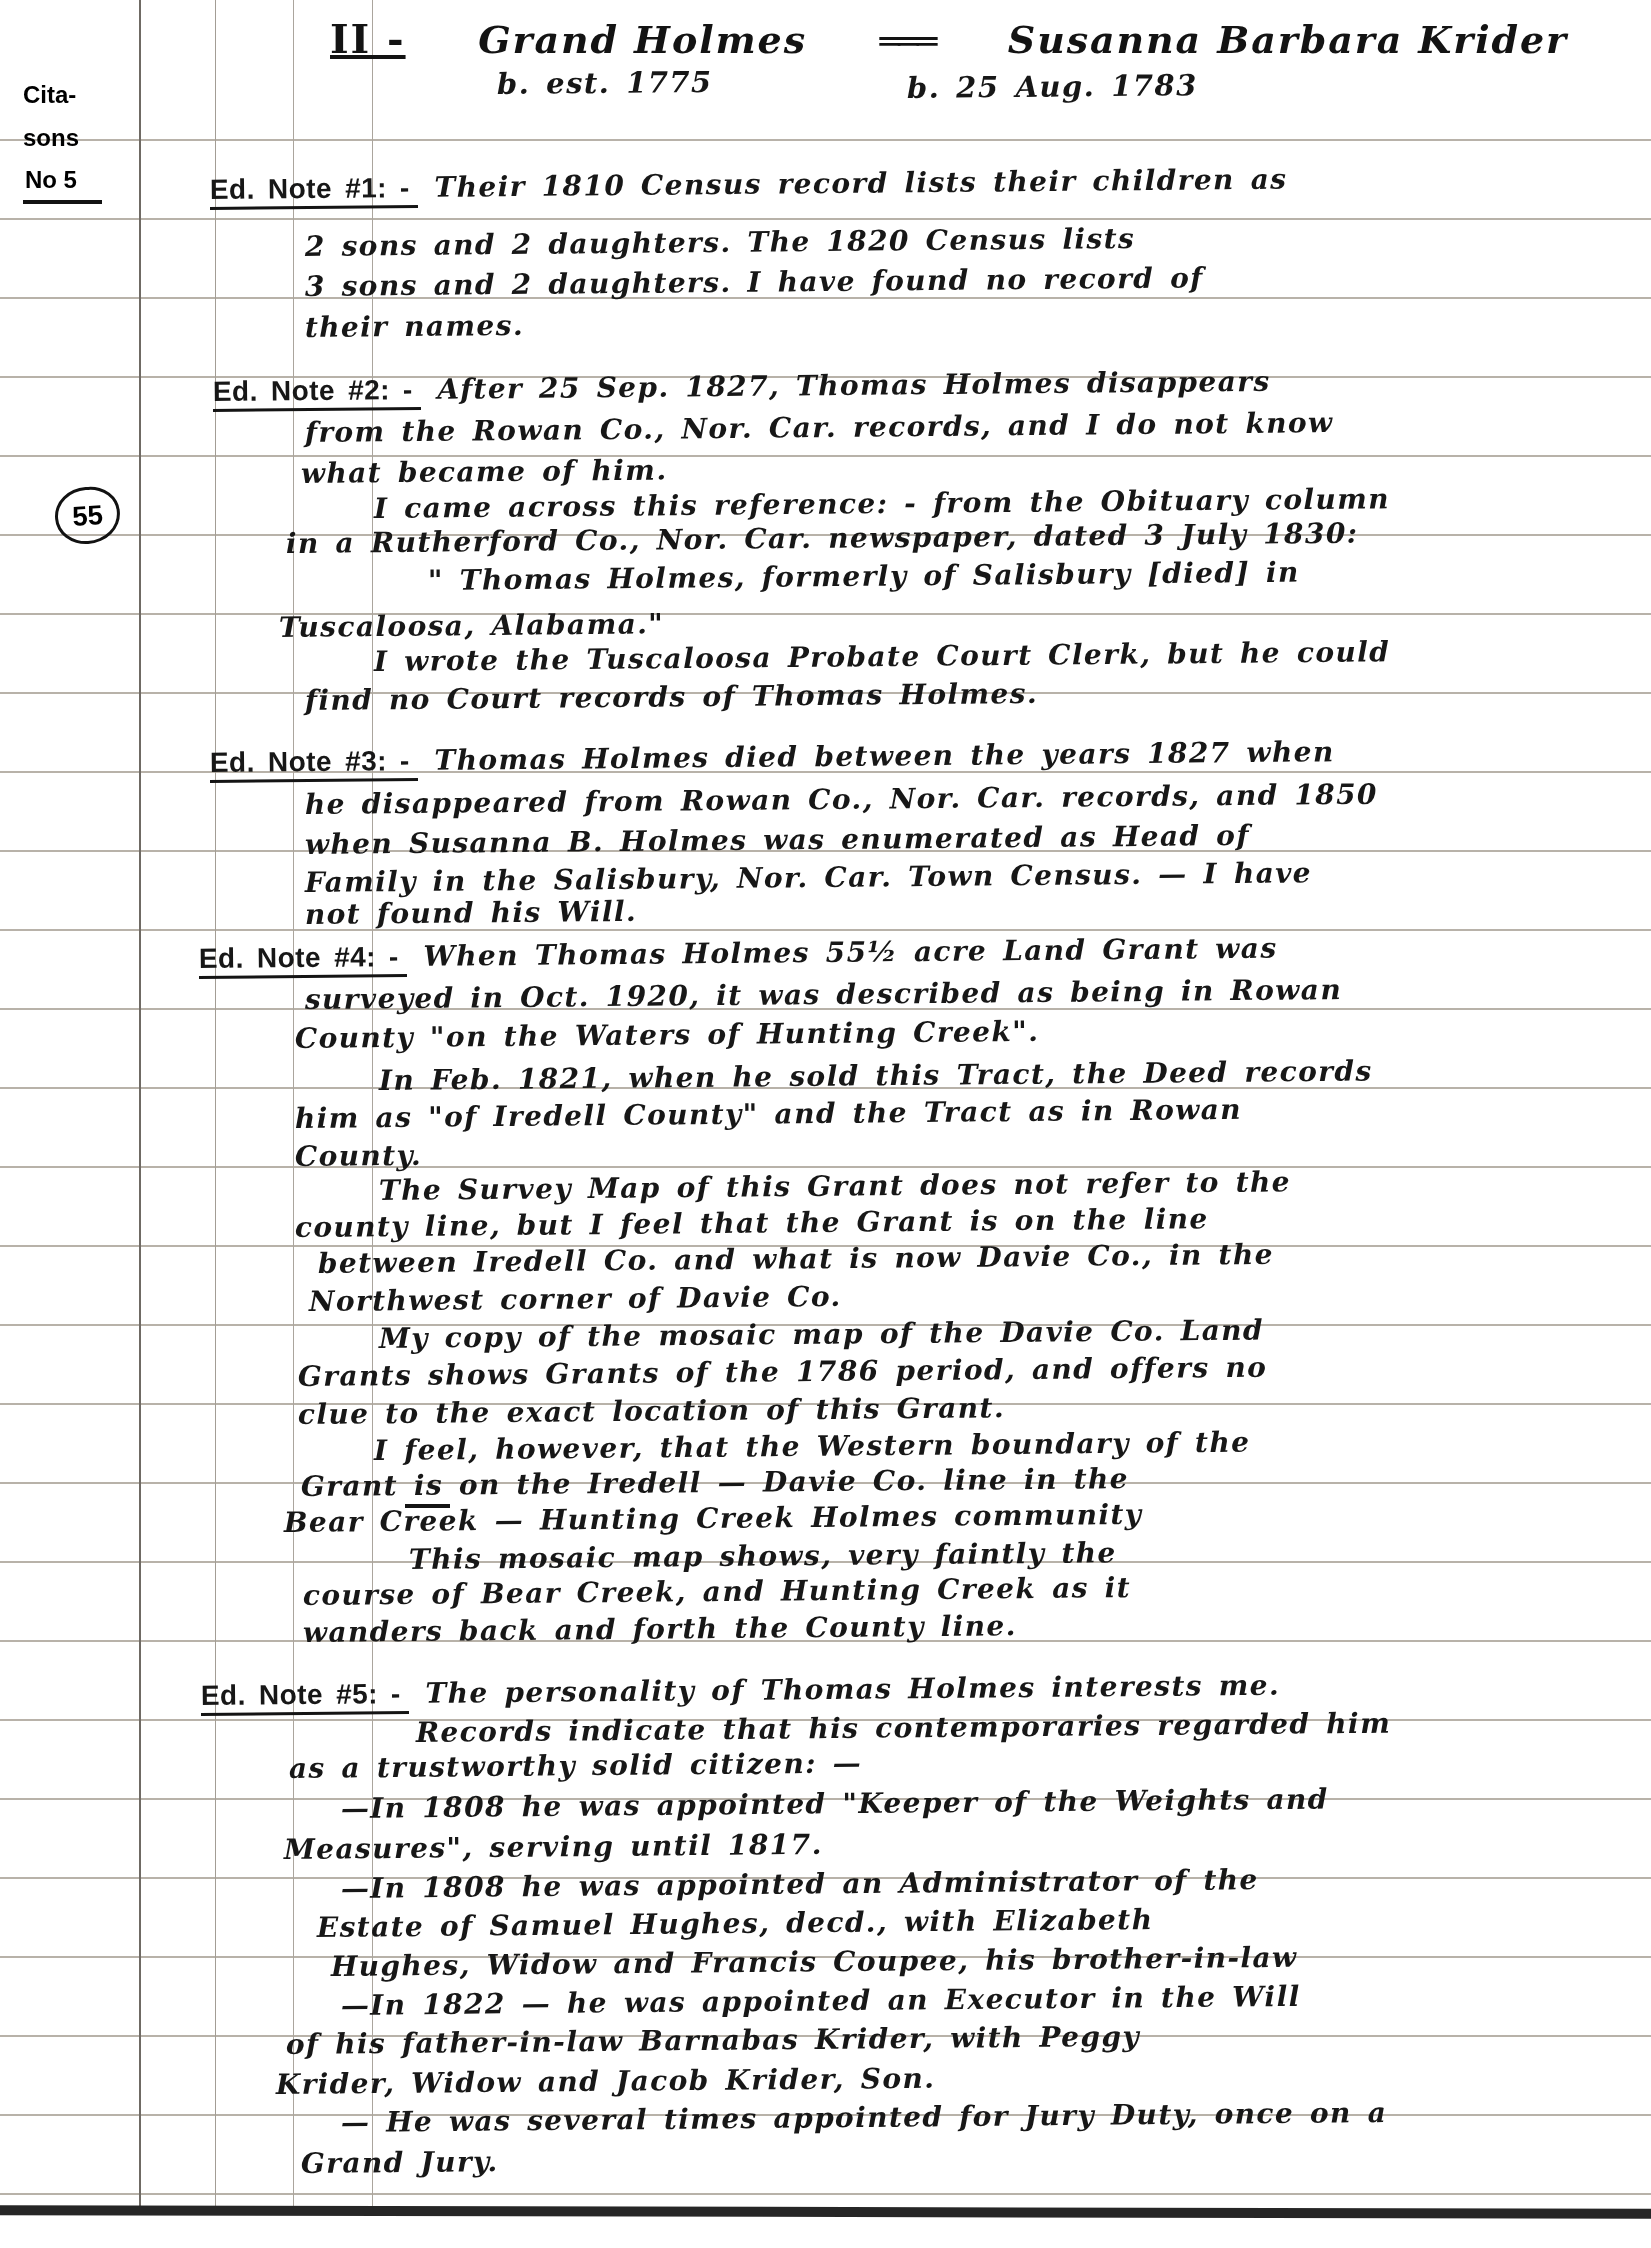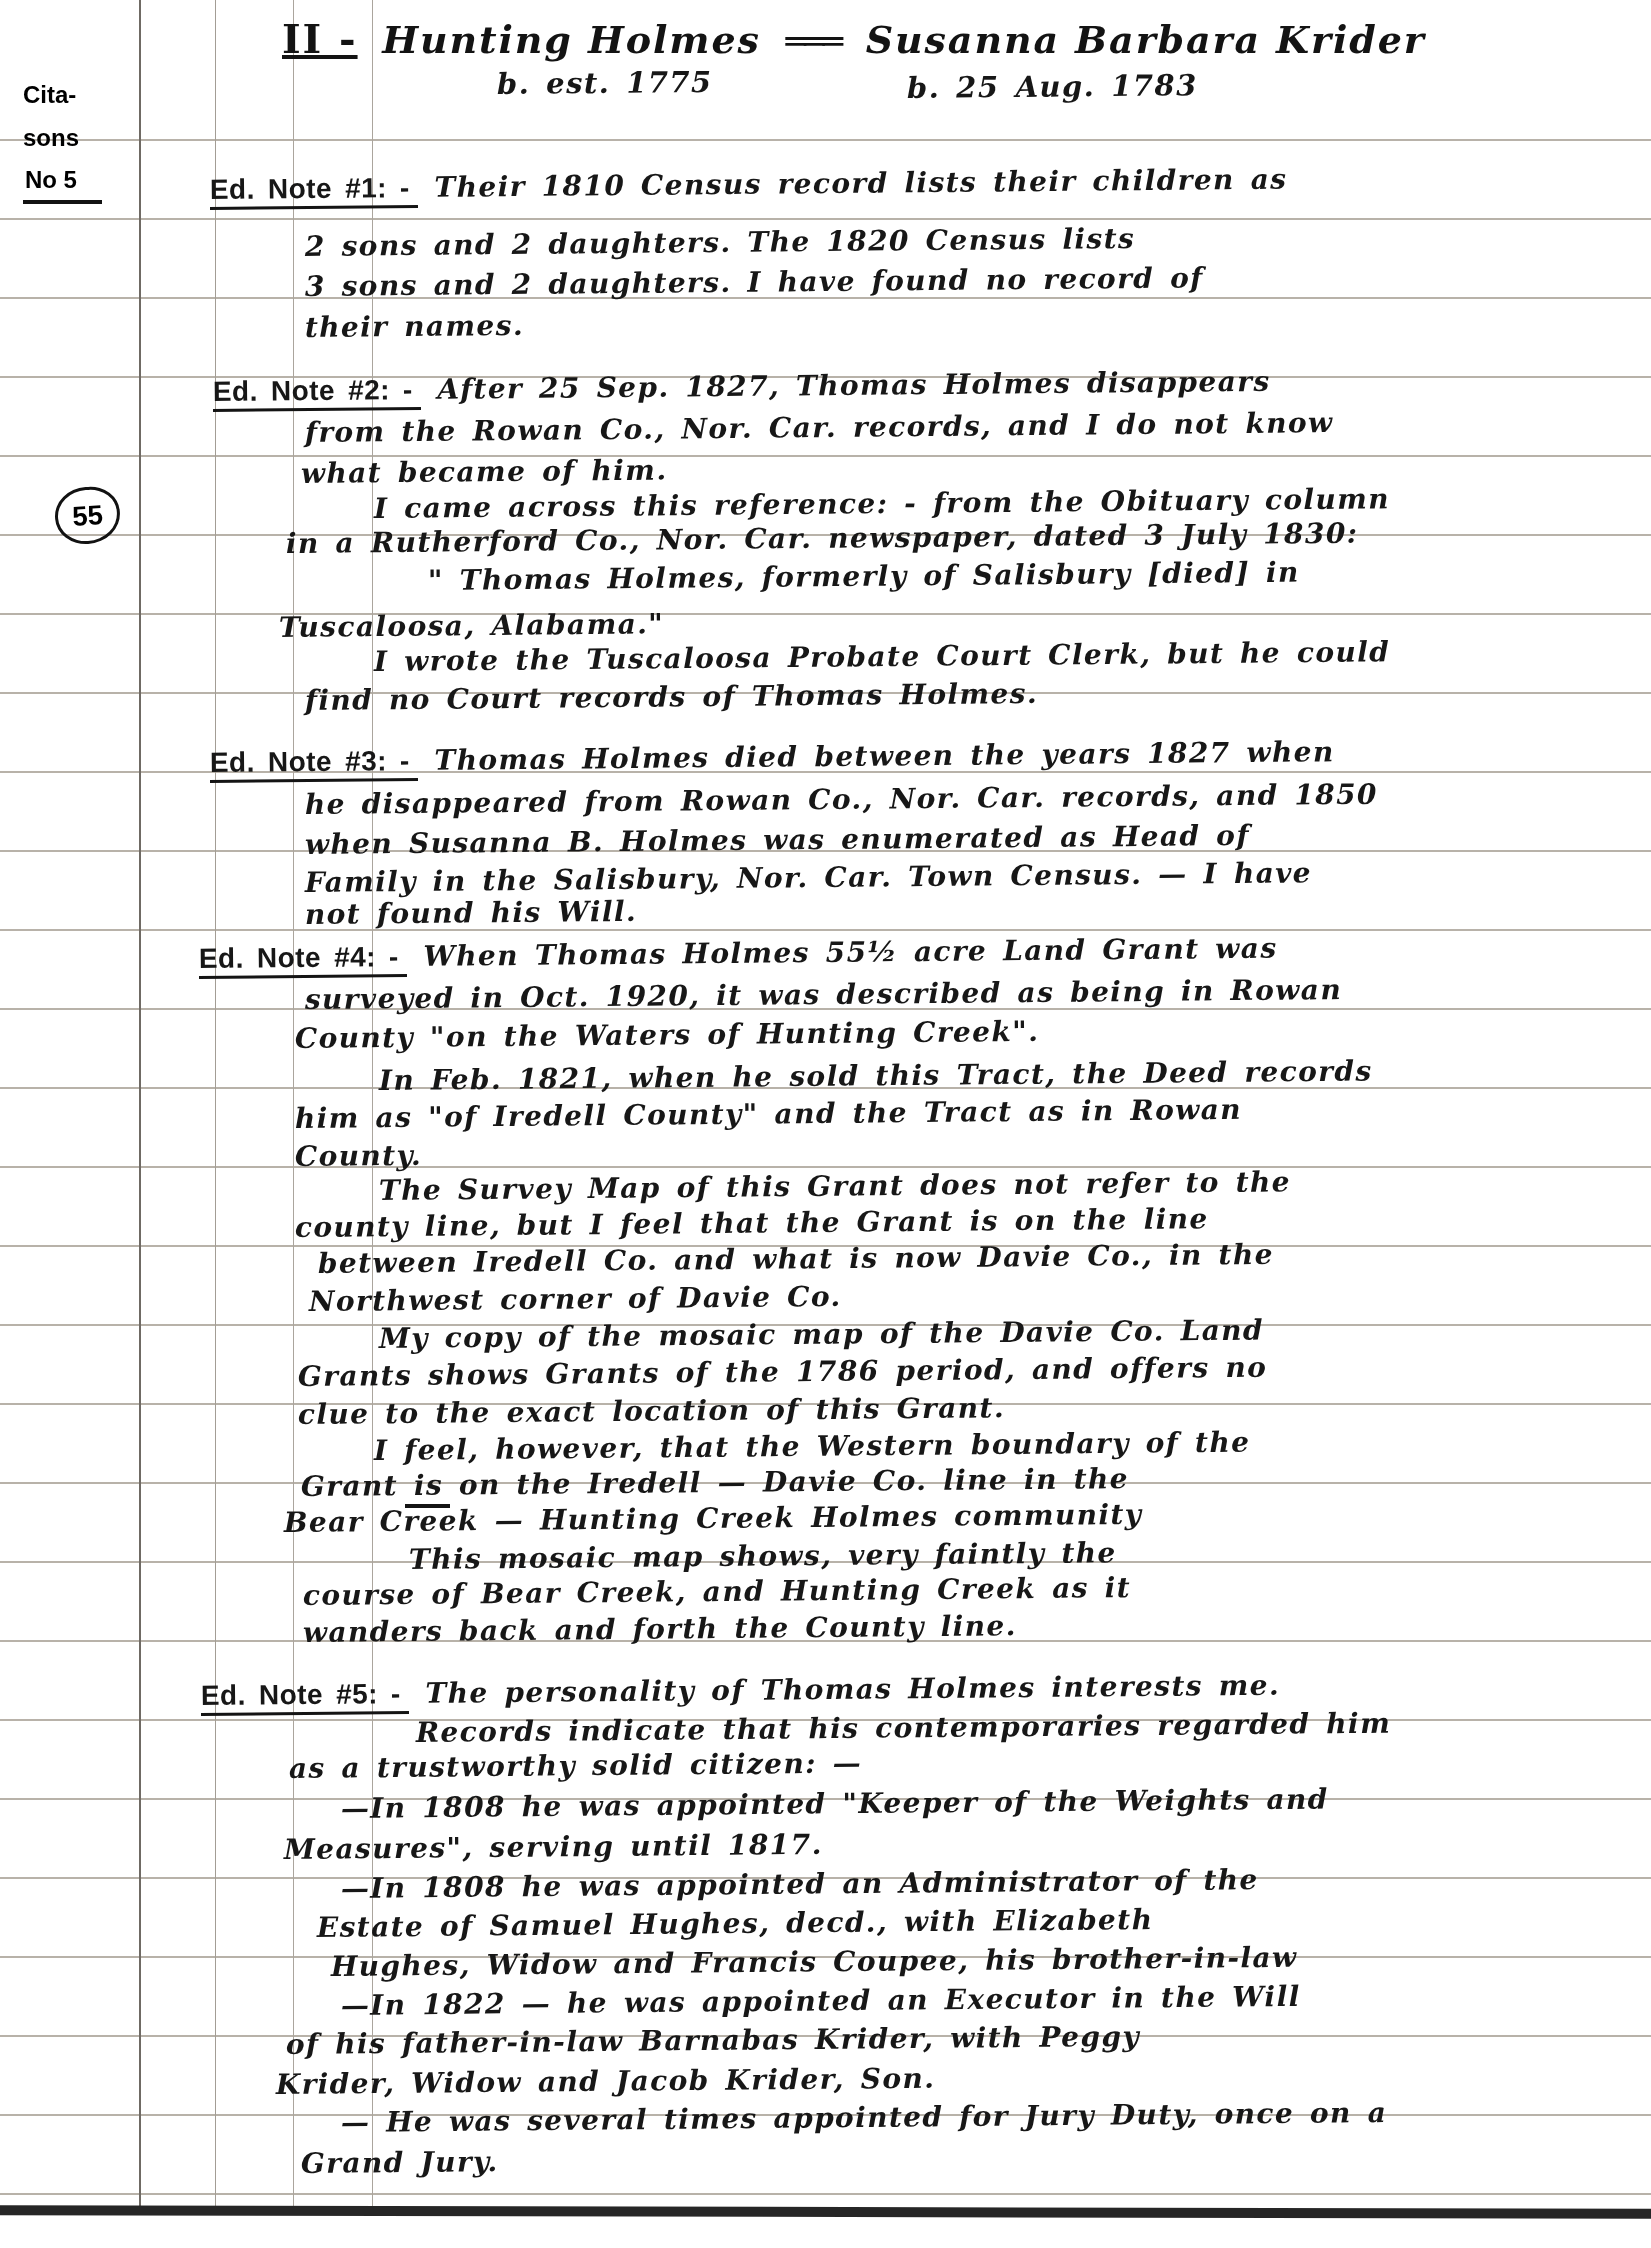--- a/index.html
+++ b/index.html
@@ -34,21 +34,21 @@
   .noterow{display:flex;gap:17px;align-items:baseline;}
   .nlabel{
     font-style:normal;font-family:"Liberation Sans",sans-serif;
     font-weight:700;letter-spacing:0.5px;
     border-bottom:3.8px solid #141414;padding:0 7.6px 2.8px 0;
   }
   .print{font-style:normal;font-family:"Liberation Sans",sans-serif;font-weight:700;}
   
   #title-row{position:absolute;left:282px;top:15px;display:flex;gap:24.6px;align-items:baseline;}
   .title-piece{font-family:"DejaVu Serif",serif;font-style:italic;font-weight:700;
-    font-size:38px;color:#131313;letter-spacing:1.9px;white-space:nowrap;}
+    font-size:38px;color:#131313;letter-spacing:1.9px;white-space:nowrap;margin-left:48px;}
   #gen-numeral{font-style:normal;text-decoration:underline;font-size:40px;}
   #marriage-sym{font-family:"DejaVu Sans",sans-serif;font-style:normal;font-size:34px;letter-spacing:-1.9px;}
   .birth{position:absolute;font-size:29px;}
   
   .cit{position:absolute;left:23px;font-size:24px;}
   #cit3{border-bottom:4.7px solid #121212;padding:0 24.6px 5.7px 1.9px;}
   #pagenum{
     position:absolute;left:55px;top:487px;width:59px;height:51px;
     border:3.8px solid #121212;border-radius:50% 46% 52% 48%;
     display:flex;align-items:center;justify-content:center;
@@ -63,21 +63,21 @@
 
   <div id="rules"></div>
   <div class="vline" style="left:139px;width:1.9px;background:#6f6a64;"></div>
   <div class="vline" style="left:215px;width:0.9px;background:#a39d95;"></div>
   <div class="vline" style="left:293px;width:0.9px;background:#aba59d;"></div>
   <div class="vline" style="left:372px;width:0.9px;background:#aba59d;"></div>
   <div id="scan-edge"></div>
 
   <div id="title-row">
     <span id="gen-numeral" class="title-piece">II -</span>
-    <span class="title-piece">Hunting Holmes</span>
+    <span class="title-piece">Grand Holmes</span>
     <span id="marriage-sym" class="title-piece">═══</span>
     <span class="title-piece">Susanna Barbara Krider</span>
   </div>
   <div class="hw birth" style="left:497px;top:70px;">b. est. 1775</div>
   <div class="hw birth" style="left:907px;top:74px;">b. 25 Aug. 1783</div>
 
   <div class="cit print" style="top:81px;">Cita-</div>
   <div class="cit print" style="top:124px;">sons</div>
   <div id="cit3" class="cit print" style="top:166px;">No 5</div>
   <div id="pagenum" class="print">

